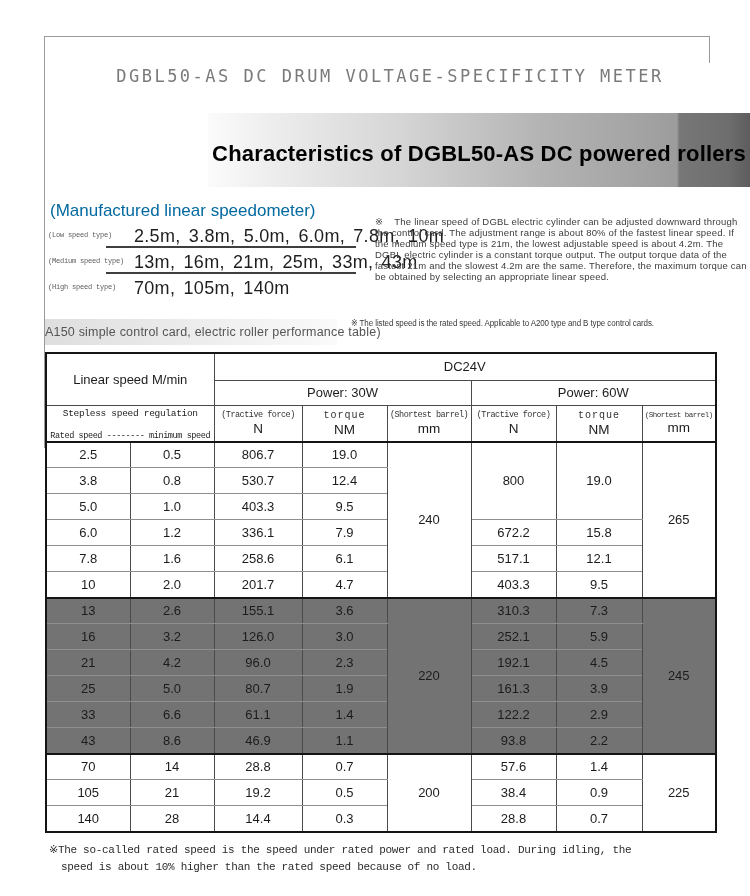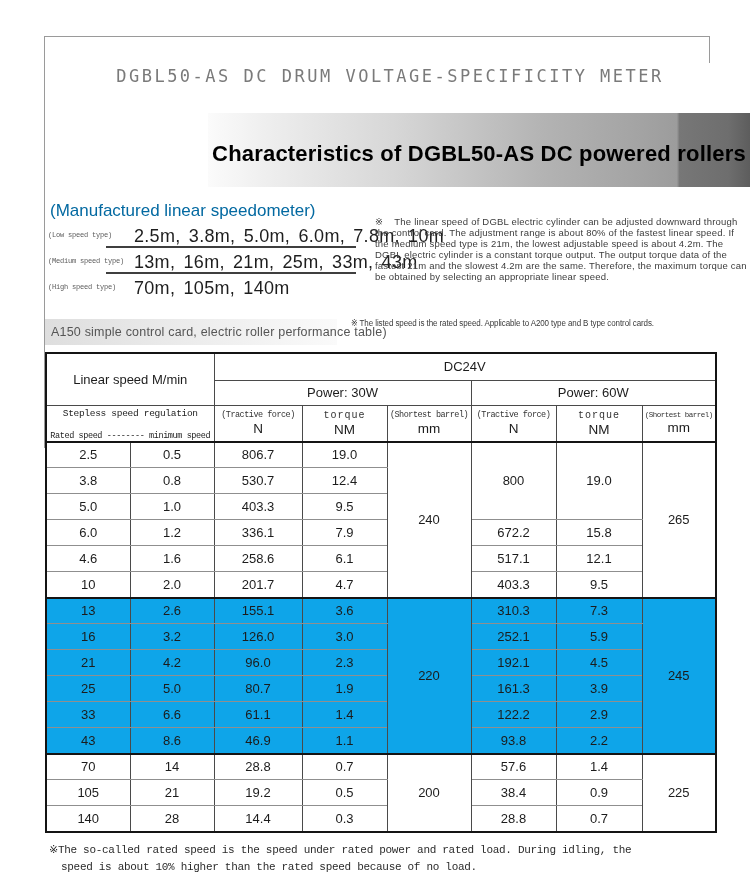--- a/index.html
+++ b/index.html
@@ -37,36 +37,36 @@
 
   .note-adjust{position:absolute;left:375px;top:216px;width:374px;
                font-size:9.5px;line-height:11px;color:#3c3c3c;
                letter-spacing:0.2px;white-space:pre-wrap;}
   .note-rated{position:absolute;left:351px;top:318px;width:400px;font-size:8.5px;
               color:#3a3a3a;letter-spacing:-0.1px;transform:scaleX(0.94);
               transform-origin:left top;white-space:nowrap;}
 
   .card-bar{position:absolute;left:45px;top:319px;width:292px;height:26px;
             background:linear-gradient(to right,#dedede,#efefef 60%,#fafafa 100%);
-            display:flex;align-items:center;padding-left:6px;box-sizing:border-box;}
+            display:flex;align-items:center;box-sizing:border-box;}
   .card-bar span{font-size:12.5px;color:#555;letter-spacing:0.2px;white-space:nowrap;}
 
   
   .spec-wrap{position:absolute;left:45px;top:352px;}
   table.spec{border-collapse:collapse;table-layout:fixed;border:2px solid #141414;padding-left:36px;}
   table.spec td{border-left:1px solid #4a4a4a;border-right:1px solid #4a4a4a;
                 border-top:1px solid #8f8f8f;border-bottom:1px solid #8f8f8f;
                 text-align:center;vertical-align:middle;padding:0;
                 font-size:13px;color:#1c1c1c;background:#fff;}
   tr.h1{height:27px;} tr.h2{height:25px;} tr.h3{height:25px;}
   tr.dr{height:26px;}
   tr.h1 td,tr.h2 td{border-bottom:1px solid #4a4a4a;border-top:1px solid #4a4a4a;}
   tr.h3 td{border-top:1px solid #4a4a4a;border-bottom:2px solid #141414;}
   tr.gfirst td{border-top:2px solid #141414;}
-  tr.shade td{background:#0ea5e9;text-align:center;}
+  tr.shade td{background:#737373;text-align:center;}
   .linear{font-size:13.5px;}
   .mono-sm{font-family:"Liberation Mono","DejaVu Sans",monospace;color:#333;}
   .steplessa{font-size:9.5px;letter-spacing:-0.3px;margin-top:2px;}
   .steplessb{font-size:8.5px;letter-spacing:-0.4px;margin-top:12px;}
   .hlabel{font-size:8.5px;letter-spacing:-0.5px;white-space:nowrap;}
   .hlabel-xs{font-size:7.5px;letter-spacing:-0.5px;white-space:nowrap;}
   .torq{font-size:10px;letter-spacing:1px;}
   .hunit{font-size:13.5px;margin-top:1px;}
 
   .footer{position:absolute;left:49px;top:842px;
@@ -190,21 +190,21 @@
     </tr>
     <tr class="dr">
       <td>6.0</td>
       <td>1.2</td>
       <td>336.1</td>
       <td>7.9</td>
       <td>672.2</td>
       <td>15.8</td>
     </tr>
     <tr class="dr">
-      <td>4.6</td>
+      <td>7.8</td>
       <td>1.6</td>
       <td>258.6</td>
       <td>6.1</td>
       <td>517.1</td>
       <td>12.1</td>
     </tr>
     <tr class="dr">
       <td>10</td>
       <td>2.0</td>
       <td>201.7</td>

